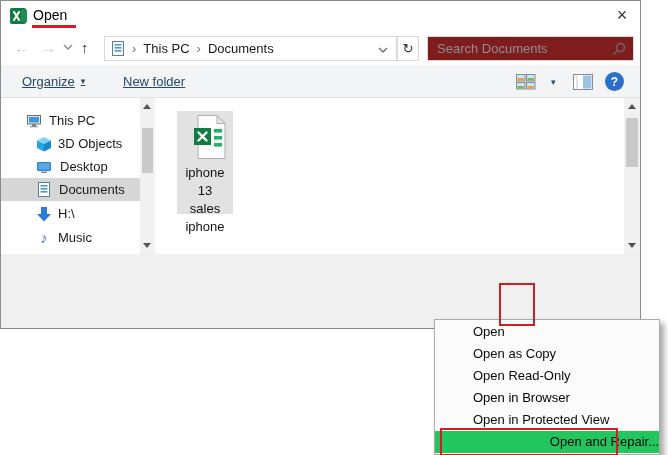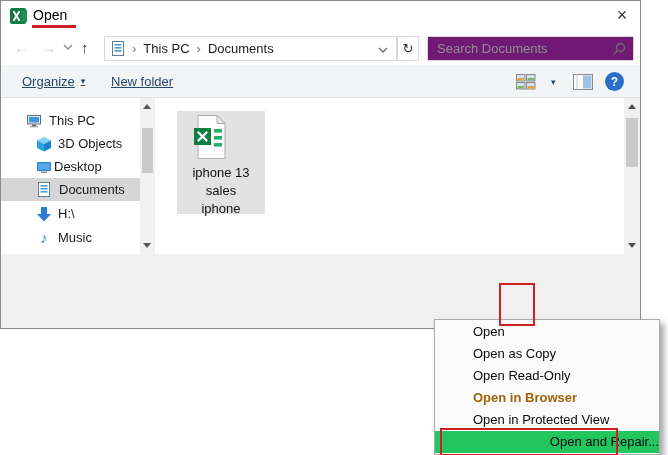--- a/index.html
+++ b/index.html
@@ -22,21 +22,21 @@
   .navbar{position:absolute;left:0;top:30px;right:0;height:34px;background:#fff;}
   .nav-glyph{position:absolute;top:7px;font-size:15px;line-height:20px;}
   .dim{color:#c9c9c9;} .dark{color:#3b3b3b;}
   .crumbbox{position:absolute;left:103px;top:5px;width:293px;height:25px;border:1px solid #d9d9d9;box-sizing:border-box;
             display:flex;align-items:center;background:#fff;}
   .crumb-sep{color:#777;margin:0 7px;font-size:13px;}
   .crumb-chev{position:absolute;right:8px;top:10px;}
   .refreshbox{position:absolute;left:396px;top:5px;width:22px;height:25px;border:1px solid #d9d9d9;box-sizing:border-box;
               display:flex;align-items:center;justify-content:center;color:#333;background:#fff;}
   .searchbox{position:absolute;left:426px;top:5px;width:207px;height:25px;border:1px solid #d9d9d9;box-sizing:border-box;
-             display:flex;align-items:center;background:#701a75;}
+             display:flex;align-items:center;background:#7f1d1d;}
   .search-ph{margin-left:9px;color:#8f8f8f;}
   .search-ico{position:absolute;right:7px;top:5px;}
 
   
   .toolbar{position:absolute;left:0;top:64px;right:0;height:33px;background:#f3f4f5;border-bottom:1px solid #e2e2e2;box-sizing:border-box;}
   .cmd{color:#26486b;display:flex;align-items:center;height:32px;position:absolute;text-decoration:underline;}
   .chev-glyph{font-size:9px;color:#26486b;margin-left:6px;}
   .help-circle{position:absolute;left:604px;top:7px;width:19px;height:19px;border-radius:50%;background:#2a6fc9;
                color:#fff;font-weight:bold;font-size:12px;display:flex;align-items:center;justify-content:center;}
 
@@ -44,31 +44,31 @@
   .content{position:absolute;left:0;top:97px;right:0;height:156px;background:#fff;}
   .side-item{position:absolute;height:23px;display:flex;align-items:center;left:0;width:139px;}
   .side-item .ico{display:inline-flex;width:16px;justify-content:center;}
   .side-sel{background:#d6d6d6;}
   .scrollbar{position:absolute;background:#f1f1f1;}
   .thumb{position:absolute;background:#c9c9c9;}
   .tri-up{width:0;height:0;border-left:4px solid transparent;border-right:4px solid transparent;border-bottom:5px solid #555;}
   .tri-down{width:0;height:0;border-left:4px solid transparent;border-right:4px solid transparent;border-top:5px solid #555;}
   .sb-arrow{position:absolute;left:3px;}
 
-  .file-tile{position:absolute;left:176px;top:13px;width:88px;height:103px;background:#e2e2e2;text-align:center;}
+  .file-tile{position:absolute;left:176px;top:13px;width:56px;height:103px;background:#e2e2e2;text-align:center;}
   .file-tile .lines{position:absolute;top:53px;left:0;right:0;line-height:18px;font-size:13px;color:#111;}
 
   
   .bottom-panel{position:absolute;left:0;right:0;top:253px;bottom:0;background:#f0f0f0;}
 
   
   .menu{position:absolute;left:434px;top:319px;width:226px;background:#fbfbfb;border:1px solid #ababab;
         box-shadow:4px 4px 6px rgba(0,0,0,0.35);z-index:10;box-sizing:border-box;padding:1px 0;}
   .menu-item{height:22px;line-height:22px;padding-left:38px;color:#0a0a0a;}
-  .menu-item.disabled{color:#a16207;font-weight:bold;}
+  .menu-item.disabled{color:#000000;}
   .menu-item.hl{background:#22c55e;text-align:right;}
 
   
   .red-box{position:absolute;border:2px solid #cb2026;z-index:20;pointer-events:none;}
   .red-box-arrow{left:499px;top:283px;width:32px;height:39px;}
   .red-box-menu{left:440px;top:428px;width:174px;height:24px;}
 </style>
 </head>
 <body>
 
@@ -122,21 +122,21 @@
           <line x1="5.5" y1="8.5" x2="1.5" y2="12.5" stroke="#6a6a6a" stroke-width="1.4"></line>
         </svg>
       </div>
     </div>
 
     <div class="toolbar">
       <div class="cmd" style="left:21px">
         <span>Organize</span>
         <span class="chev-glyph">▾</span>
       </div>
-      <div class="cmd" style="left:110px">
+      <div class="cmd" style="left:122px">
         <span>New folder</span>
       </div>
       <svg class="abs" style="left:515px;top:9px" width="20" height="16" viewBox="0 0 20 16">
         <rect x="0.5" y="0.5" width="8.5" height="6.5" fill="#cfe4f7" stroke="#8a8a8a"></rect>
         <rect x="1.6" y="4" width="6.3" height="2.4" fill="#e8a33d"></rect>
         <rect x="10.5" y="0.5" width="8.5" height="6.5" fill="#cfe4f7" stroke="#8a8a8a"></rect>
         <rect x="11.6" y="4" width="6.3" height="2.4" fill="#7bb662"></rect>
         <rect x="0.5" y="8.5" width="8.5" height="6.5" fill="#cfe4f7" stroke="#8a8a8a"></rect>
         <rect x="1.6" y="12" width="6.3" height="2.4" fill="#7bb662"></rect>
         <rect x="10.5" y="8.5" width="8.5" height="6.5" fill="#cfe4f7" stroke="#8a8a8a"></rect>
@@ -179,21 +179,21 @@
       </div>
 
       <div class="side-item" style="top:57px">
         <span class="ico" style="margin-left:35px">
           <svg width="16" height="16" viewBox="0 0 16 16">
             <rect x="1" y="3" width="14" height="9" rx="1" fill="#2f86d5"></rect>
             <rect x="2.3" y="4.3" width="11.4" height="6.4" fill="#5aa7e8"></rect>
             <rect x="5" y="12.5" width="6" height="1.5" fill="#8a8a8a"></rect>
           </svg>
         </span>
-        <span style="margin-left:2px">Desktop</span>
+        <span style="margin-left:8px">Desktop</span>
       </div>
 
       <div class="side-item side-sel" style="top:80px">
         <span class="ico" style="margin-left:35px">
           <svg width="14" height="17" viewBox="0 0 14 17">
             <rect x="1.5" y="1.5" width="11" height="14" fill="#fff" stroke="#5b7d95"></rect>
             <rect x="3.5" y="4" width="7" height="1.6" fill="#4b9cd3"></rect>
             <rect x="3.5" y="7" width="7" height="1.6" fill="#4b9cd3"></rect>
             <rect x="3.5" y="10" width="7" height="1.6" fill="#4b9cd3"></rect>
           </svg>

